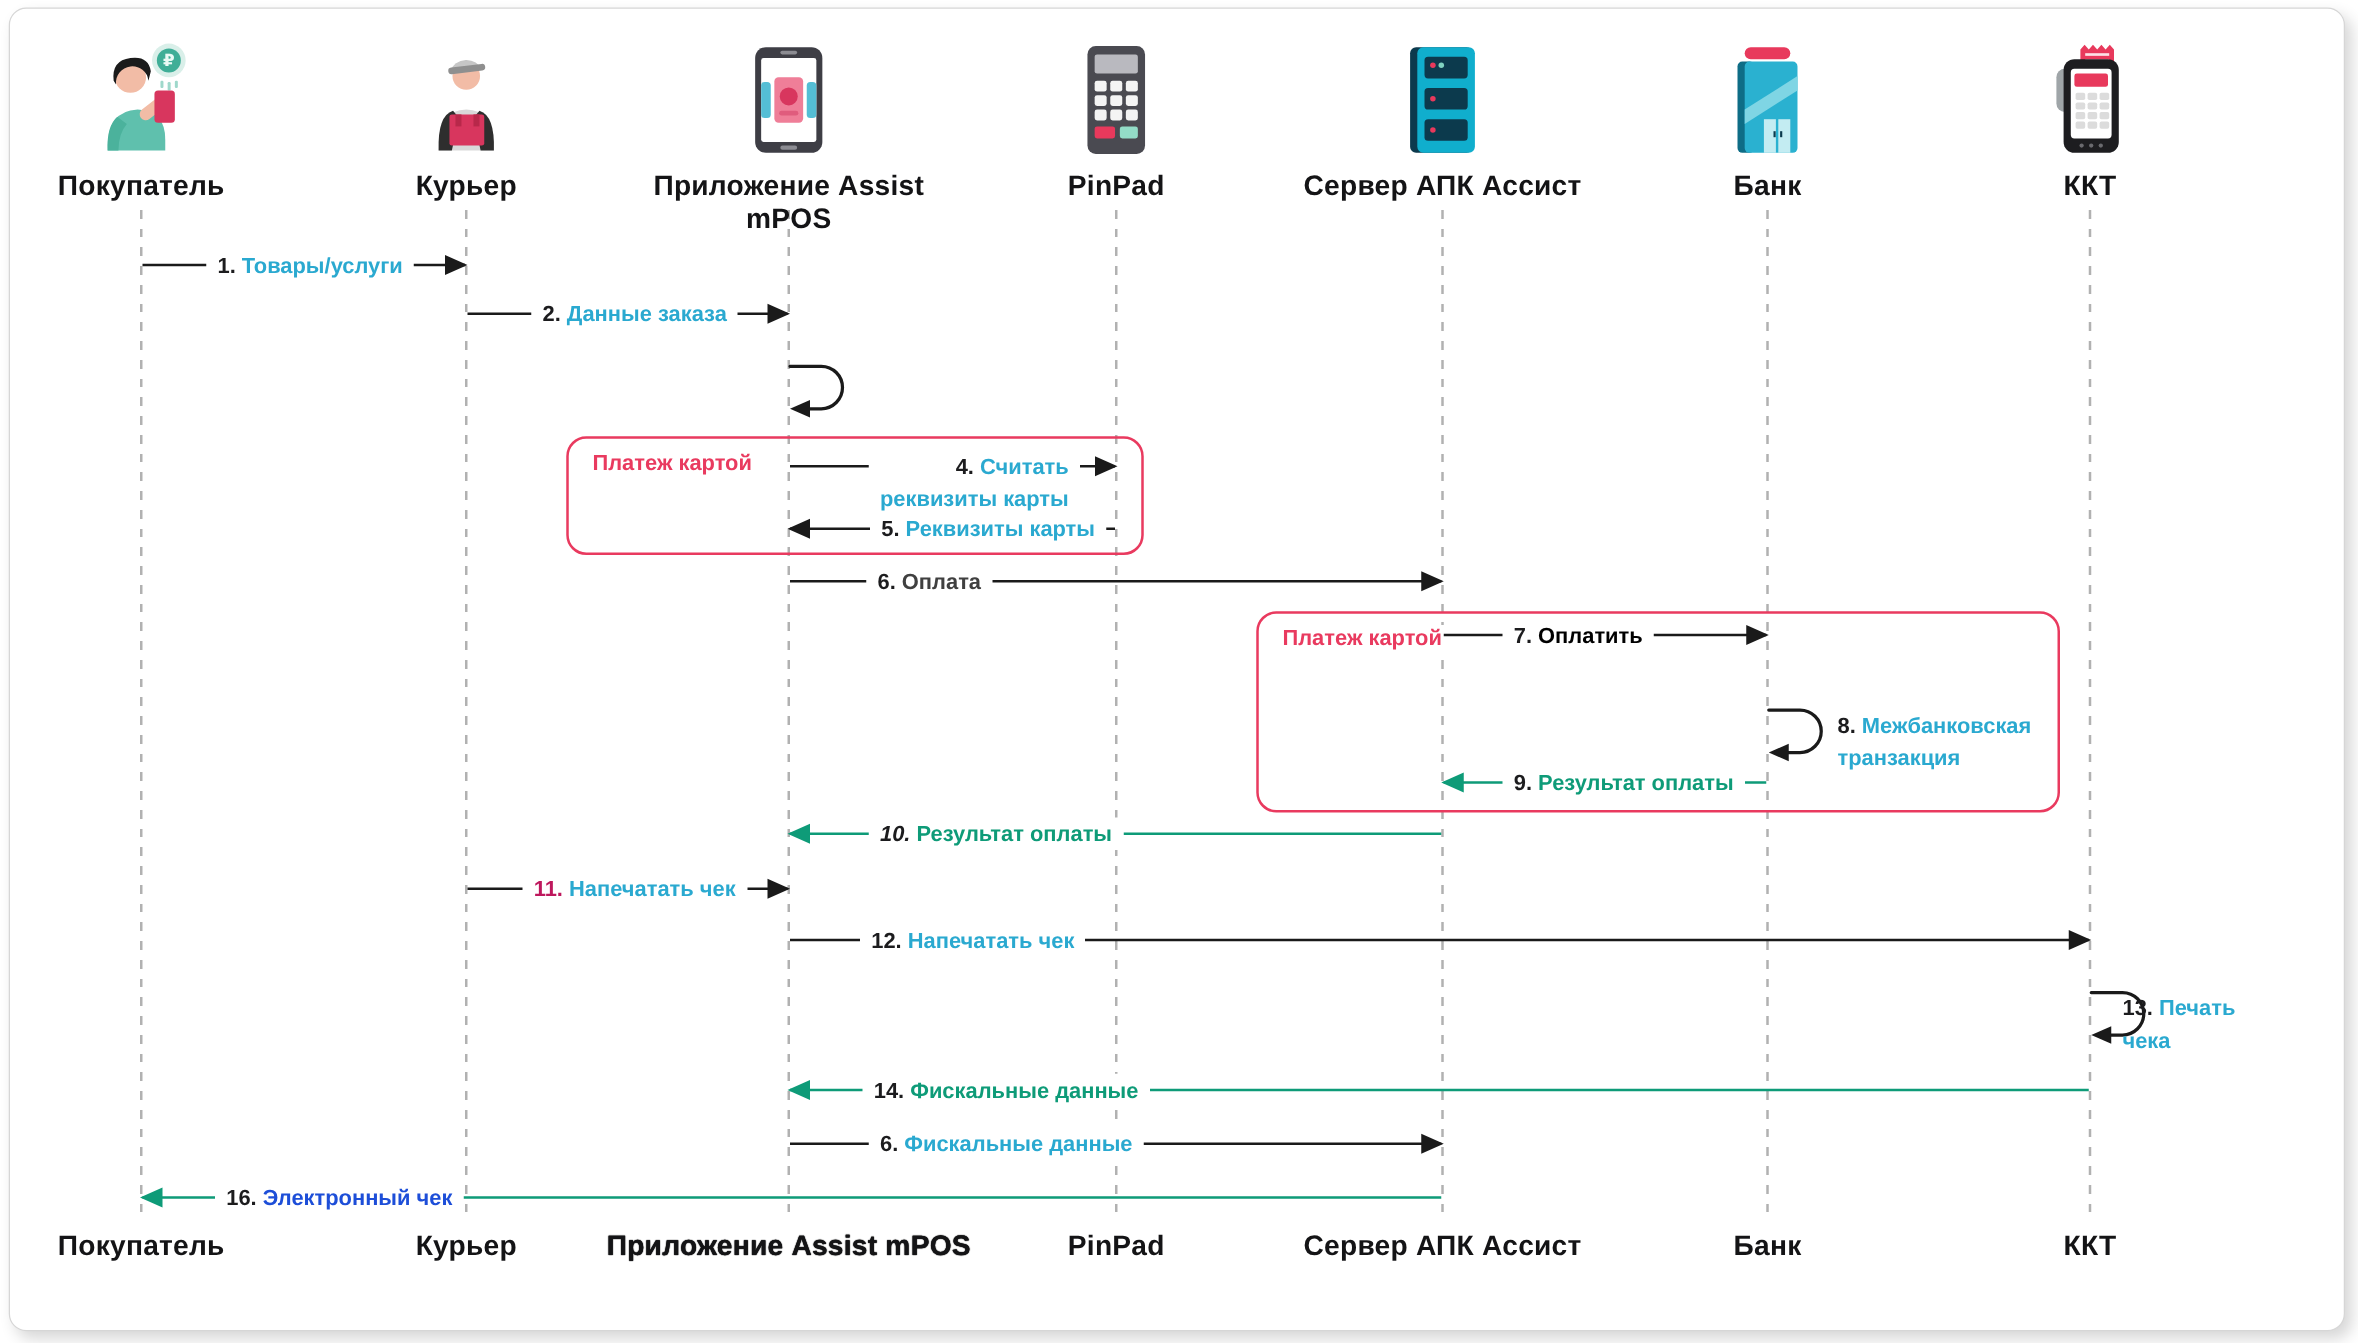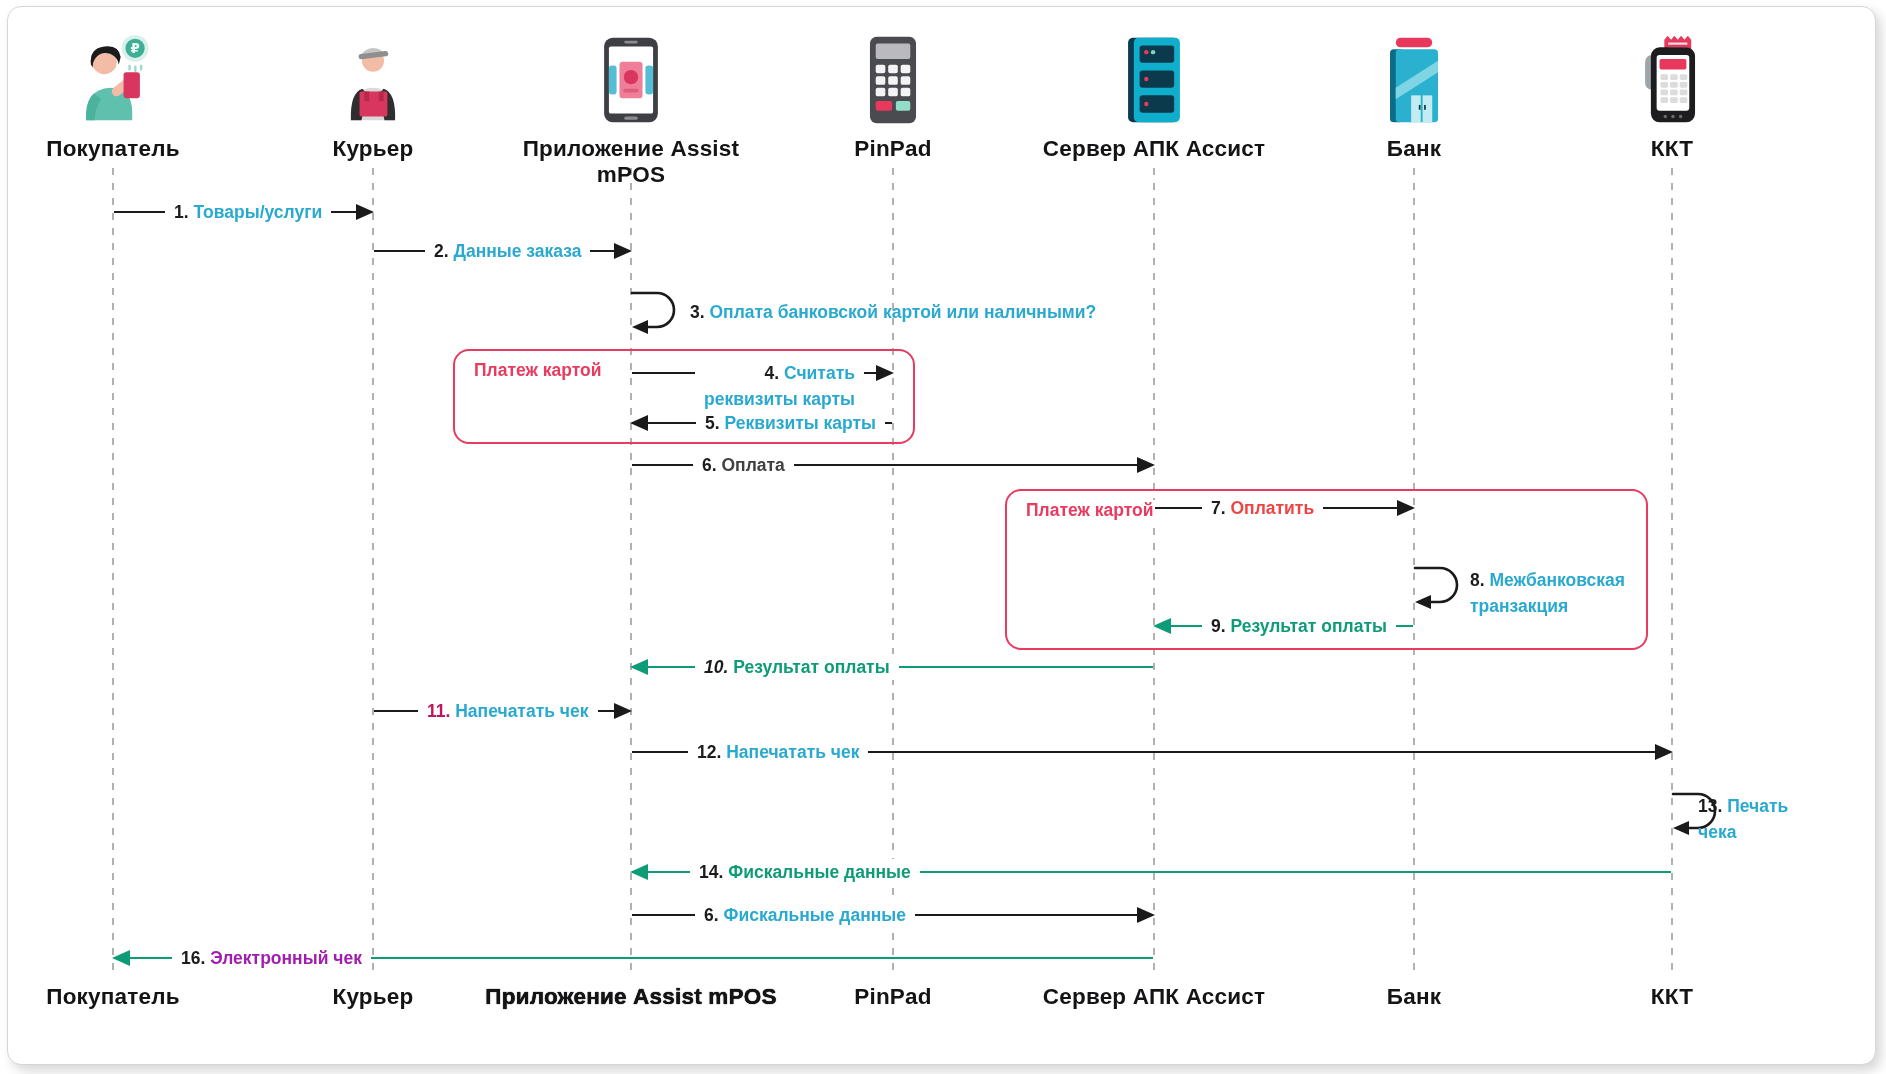--- a/index.html
+++ b/index.html
@@ -188,40 +188,39 @@
     </div>
     <div class="msg" style="left: 373px; top: 251px; width: 258px;">
       <div class="msg-line" style="border-top-color: rgb(26, 26, 26);"></div>
       <div class="arrowhead right" style="border-left-color: rgb(26, 26, 26);"></div>
       <div class="msg-label" style="left: 52px;"><b style="color: rgb(28, 28, 30);">2. </b><span style="color: rgb(42, 169, 208);">Данные заказа</span></div>
     </div>
     <div class="selfloop" style="left: 630px; top: 290px;"><svg width="50" height="48">
         <path d="M2 3 H27 A17 17 0 0 1 27 37 H17" fill="none" stroke="#1a1a1a" stroke-width="2.6" stroke-linecap="round"></path>
         <polygon points="18,30 18,44 2,37" fill="#1a1a1a"></polygon>
       </svg></div>
-    <div class="msg-label loop-label" style="left: 690px; top: 299px;"><b style="color: rgb(28, 28, 30);">3. </b><span style="color: rgb(42, 169, 208);">Оплата банковской картой или наличными?</span></div>
     <div class="msg" style="left: 631px; top: 373px; width: 262px;">
       <div class="msg-line" style="border-top-color: rgb(26, 26, 26);"></div>
       <div class="arrowhead right" style="border-left-color: rgb(26, 26, 26);"></div>
       <div class="msg-label" style="left: 64px; text-align: right;"><b style="color: rgb(28, 28, 30);">4. </b><span style="color: rgb(42, 169, 208);">Считать</span><br><span style="color: rgb(42, 169, 208);">реквизиты карты</span></div>
     </div>
     <div class="msg" style="left: 631px; top: 423px; width: 262px;">
       <div class="msg-line" style="border-top-color: rgb(26, 26, 26);"></div>
       <div class="arrowhead left" style="border-right-color: rgb(26, 26, 26);"></div>
       <div class="msg-label" style="left: 65px;"><b style="color: rgb(28, 28, 30);">5. </b><span style="color: rgb(42, 169, 208);">Реквизиты карты</span></div>
     </div>
     <div class="msg" style="left: 631px; top: 465px; width: 523px;">
       <div class="msg-line" style="border-top-color: rgb(26, 26, 26);"></div>
       <div class="arrowhead right" style="border-left-color: rgb(26, 26, 26);"></div>
       <div class="msg-label" style="left: 62px;"><b style="color: rgb(28, 28, 30);">6. </b><span style="color: #404040;">Оплата</span></div>
     </div>
     <div class="msg" style="left: 1154px; top: 508px; width: 260px;">
       <div class="msg-line" style="border-top-color: rgb(26, 26, 26);"></div>
       <div class="arrowhead right" style="border-left-color: rgb(26, 26, 26);"></div>
-      <div class="msg-label" style="left: 48px;"><b style="color: rgb(28, 28, 30);">7. </b><span style="color: #ef4444;">Оплатить</span></div>
+      <div class="msg-label" style="left: 48px;"><b style="color: rgb(28, 28, 30);">7. </b><span style="color: #000000;">Оплатить</span></div>
     </div>
     <div class="selfloop" style="left: 1413px; top: 565px;"><svg width="50" height="48">
         <path d="M2 3 H27 A17 17 0 0 1 27 37 H17" fill="none" stroke="#1a1a1a" stroke-width="2.6" stroke-linecap="round"></path>
         <polygon points="18,30 18,44 2,37" fill="#1a1a1a"></polygon>
       </svg></div>
     <div class="msg-label loop-label" style="left: 1470px; top: 567px;"><b style="color: rgb(28, 28, 30);">8. </b><span style="color: rgb(42, 169, 208);">Межбанковская</span><br><span style="color: rgb(42, 169, 208);">транзакция</span></div>
     <div class="msg" style="left: 1154px; top: 626px; width: 260px;">
       <div class="msg-line" style="border-top-color: rgb(14, 155, 120);"></div>
       <div class="arrowhead left" style="border-right-color: rgb(14, 155, 120);"></div>
       <div class="msg-label" style="left: 48px;"><b style="color: rgb(28, 28, 30);">9. </b><span style="color: rgb(14, 155, 120);">Результат оплаты</span></div>
@@ -252,15 +251,15 @@
       <div class="msg-label" style="left: 59px;"><b style="color: rgb(28, 28, 30);">14. </b><span style="color: rgb(14, 155, 120);">Фискальные данные</span></div>
     </div>
     <div class="msg" style="left: 631px; top: 915px; width: 523px;">
       <div class="msg-line" style="border-top-color: rgb(26, 26, 26);"></div>
       <div class="arrowhead right" style="border-left-color: rgb(26, 26, 26);"></div>
       <div class="msg-label" style="left: 64px;"><b style="color: rgb(28, 28, 30);">6. </b><span style="color: rgb(42, 169, 208);">Фискальные данные</span></div>
     </div>
     <div class="msg" style="left: 113px; top: 958px; width: 1041px;">
       <div class="msg-line" style="border-top-color: rgb(14, 155, 120);"></div>
       <div class="arrowhead left" style="border-right-color: rgb(14, 155, 120);"></div>
-      <div class="msg-label" style="left: 59px;"><b style="color: rgb(28, 28, 30);">16. </b><span style="color: #a21caf;">Электронный чек</span></div>
+      <div class="msg-label" style="left: 59px;"><b style="color: rgb(28, 28, 30);">16. </b><span style="color: #1d4ed8;">Электронный чек</span></div>
     </div>
   </div>
 
 </body></html>

